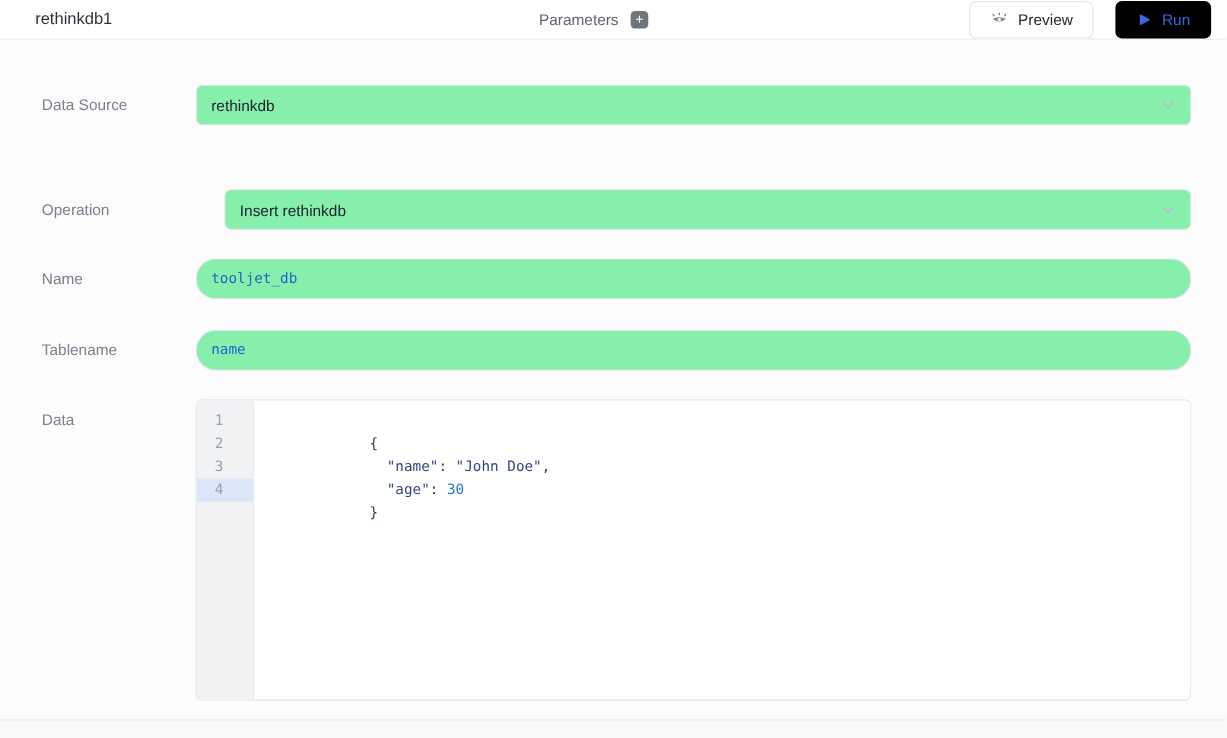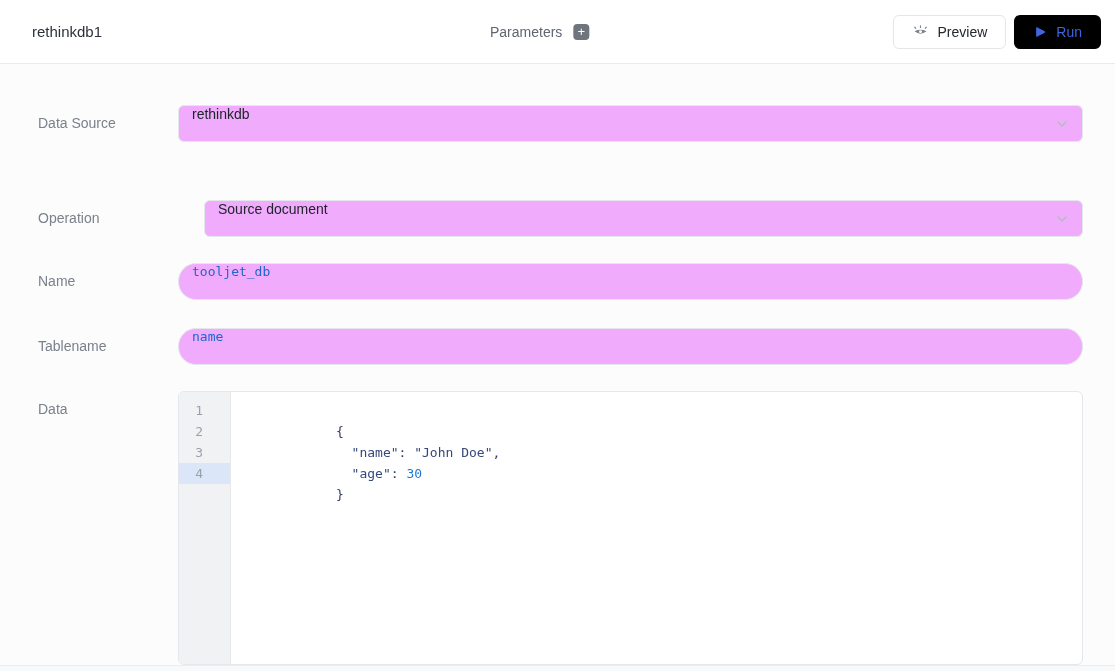--- a/index.html
+++ b/index.html
@@ -6,39 +6,39 @@
   html,body { width:1115px; height:671px; }
   body {
     font-family:"Liberation Sans", sans-serif;
     background:#f8f9fa;
     overflow:hidden;
   }
   .app { width:1115px; height:671px; display:flex; flex-direction:column; }
 
   
   .topbar {
-    height:64px; flex-shrink:0;
+    height:36px; flex-shrink:0;
     background:#ffffff;
     border-bottom:1px solid #e9ebee;
     display:flex; align-items:center;
     position:relative;
   }
   .topbar-title { margin-left:32px; font-size:15px; font-weight:500; color:#2d313a; }
   .topbar-center {
     position:absolute; left:48.4%; top:50%; transform:translate(-50%,-50%);
     display:flex; align-items:center; gap:11px;
   }
   .params-label { font-size:14px; font-weight:500; color:#5f6670; }
   .plus-btn {
     width:16px; height:16px; background:#6e757c; border-radius:4px;
     display:flex; align-items:center; justify-content:center; cursor:pointer;
   }
   .plus-glyph { color:#ffffff; font-size:13px; line-height:1; margin-top:-1px; }
   .plus-glyph::before { content:"+"; }
-  .topbar-actions { margin-left:auto; margin-right:14px; display:flex; gap:8px; }
+  .topbar-actions { margin-left:auto; margin-right:14px; display:flex; gap:20px; }
   .btn {
     height:34px; border-radius:6px; display:flex; align-items:center;
     font-family:"Liberation Sans", sans-serif; font-size:14px; cursor:pointer;
   }
   .btn-preview { background:#ffffff; border:1px solid #e4e6e9; padding:0 18px; gap:9px; color:#23272e; }
   .btn-run { background:#000000; border:none; padding:0 19px; gap:9px; color:#3e63dd; font-weight:500; }
 
   
   .main {
     flex:1; background:#fcfcfd;
@@ -47,22 +47,22 @@
   .footer-strip { height:17px; flex-shrink:0; background:#f8f9fa; border-top:1px solid #ebedf0; }
 
   .row { display:flex; align-items:flex-start; }
   .row-label {
     width:140px; flex-shrink:0;
     font-size:14px; font-weight:500; color:#7b818b;
     padding-top:10px;
   }
   .field {
     flex:1; height:37px;
-    background:#f0abfc; border:1px solid #e4e7eb; border-radius:6px;
-    display:flex; align-items:flex-start; padding:0 13px;
+    background:#86efac; border:1px solid #e4e7eb; border-radius:6px;
+    display:flex; align-items:center; padding:0 13px;
     position:relative;
   }
   .field-select { cursor:pointer; font-size:14px; color:#20252d; }
   .chevron { position:absolute; right:11px; top:50%; transform:translateY(-50%); display:flex; }
   .field-mono { font-family:"DejaVu Sans Mono", monospace; font-size:13px; color:#1d66cd; cursor:text;border-radius:18px; }
 
   .mb-ds { margin-bottom:58px; }
   .mb-op { margin-bottom:26px;gap:26px; }
   .mb-name { margin-bottom:28px; }
   .mb-tn { margin-bottom:26px; }
@@ -136,21 +136,21 @@
           <svg width="18" height="18" viewBox="0 0 18 18">
             <polyline points="5,7 9,11 13,7" fill="none" stroke="#b7bcc4" stroke-width="1.7" stroke-linecap="round" stroke-linejoin="round"></polyline>
           </svg>
         </span>
       </div>
     </div>
 
     <div class="row mb-op">
       <div class="row-label">Operation</div>
       <div class="field field-select">
-        <span>Source document</span>
+        <span>Insert rethinkdb</span>
         <span class="chevron">
           <svg width="18" height="18" viewBox="0 0 18 18">
             <polyline points="5,7 9,11 13,7" fill="none" stroke="#b7bcc4" stroke-width="1.7" stroke-linecap="round" stroke-linejoin="round"></polyline>
           </svg>
         </span>
       </div>
     </div>
 
     <div class="row mb-name">
       <div class="row-label">Name</div>

